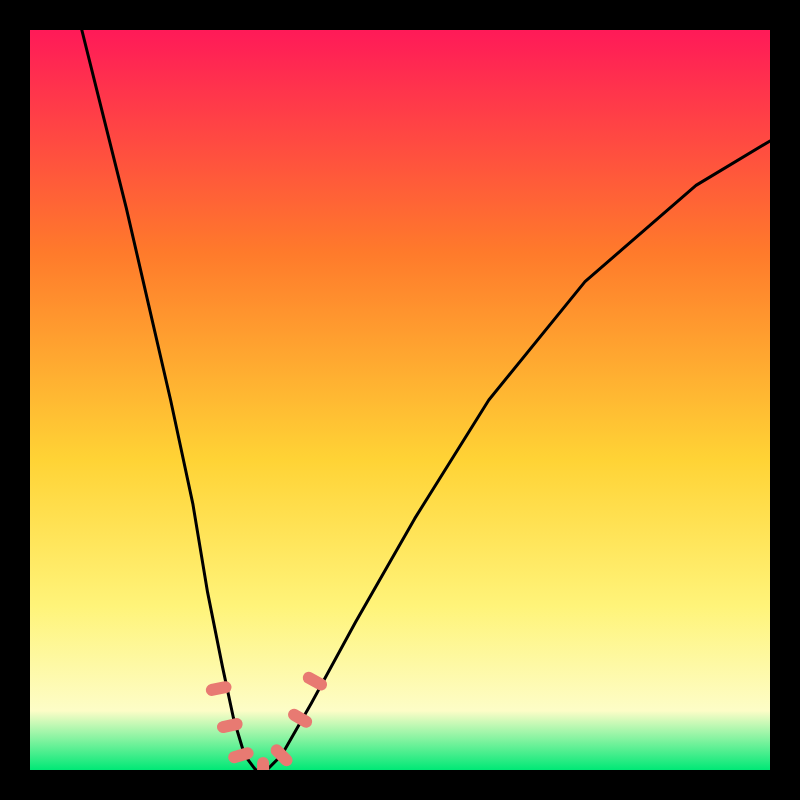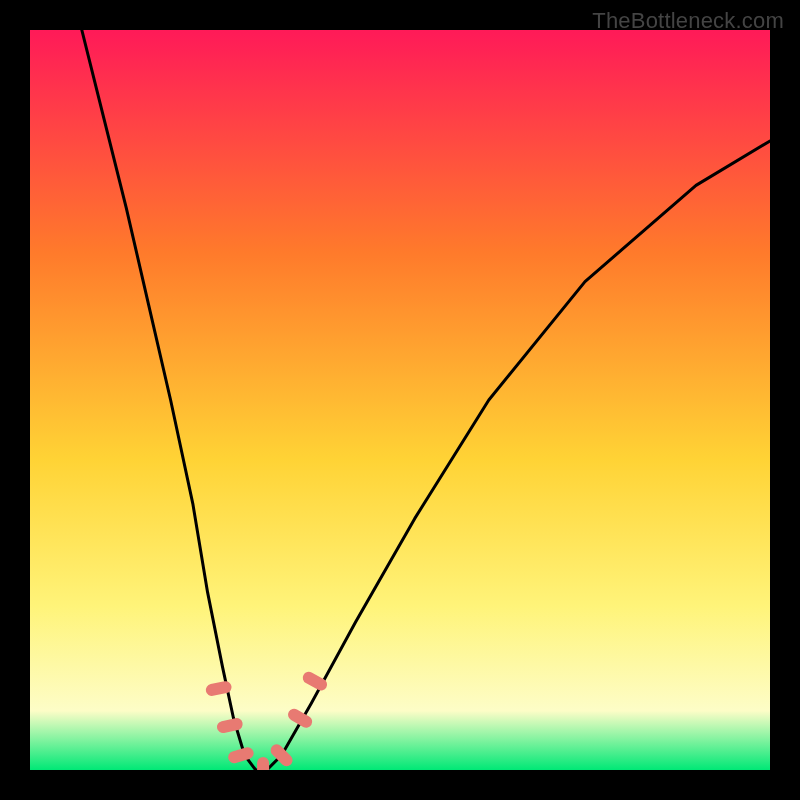--- a/index.html
+++ b/index.html
@@ -35,21 +35,20 @@
     height: 740px;
   }
   svg {
     display: block;
   }
 </style>
 </head>
 <body>
 
 <div class="frame">
-  <div class="watermark">TheBottleneck.com</div>
   <div class="plot-wrap">
     <svg id="chart-svg" width="740" height="740" viewBox="0 0 740 740">
       <defs>
         <linearGradient id="bg-grad" x1="0" y1="0" x2="0" y2="1">
           <stop id="g-top" offset="0%" stop-color="#ff1a58"></stop>
           <stop id="g-midup" offset="30%" stop-color="#ff7a2b"></stop>
           <stop id="g-mid" offset="58%" stop-color="#ffd335"></stop>
           <stop id="g-midlow" offset="78%" stop-color="#fff47a"></stop>
           <stop id="g-pale" offset="92%" stop-color="#fdfdc7"></stop>
           <stop id="g-green" offset="100%" stop-color="#00e876"></stop>

